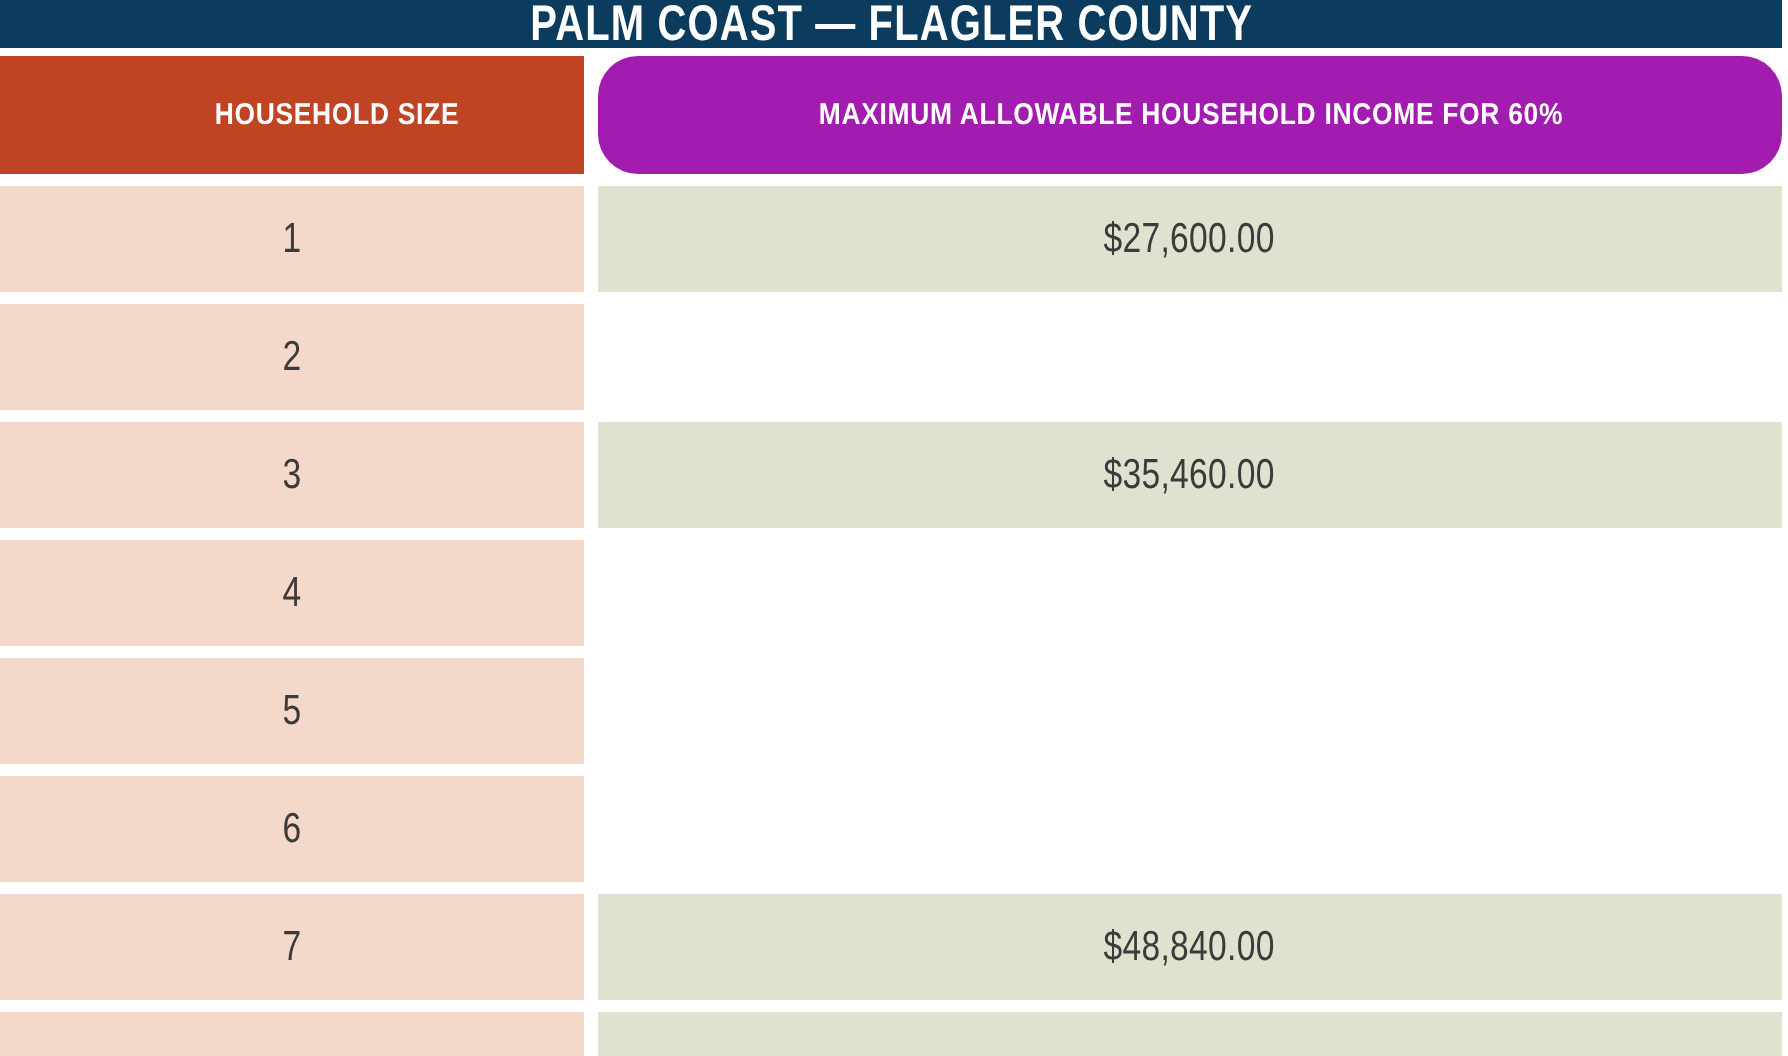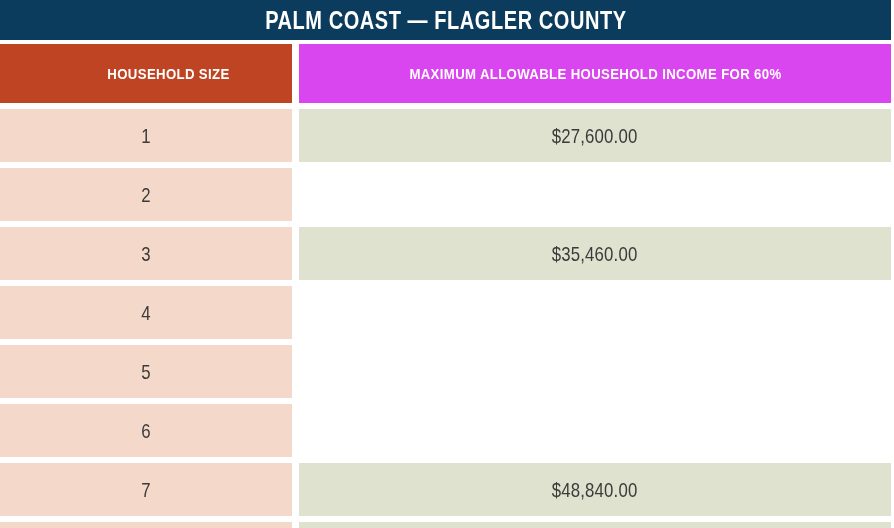--- a/index.html
+++ b/index.html
@@ -17,21 +17,21 @@
   #table-wrap {
     width: 894px;
     height: 528px;
     box-sizing: border-box;
     padding-right: 3px;
     background: #ffffff;
   }
 
   
   .title-bar {
-    height: 40px;
+    height: 24px;
     background: #0b3c5d;
     color: #ffffff;
     display: flex;
     align-items: center;
     justify-content: center;
     overflow: hidden;
   }
   .title-text {
     font-family: "Liberation Sans Narrow", "Liberation Sans", sans-serif;
     font-weight: bold;
@@ -60,21 +60,21 @@
   .header-row { height: 59px; }
 
   .hcell {
     display: flex;
     align-items: center;
     justify-content: center;
     overflow: hidden;
     color: #ffffff;
   }
   .hcell.left  { background: #bf4424; padding-left: 44px; }
-  .hcell.right { background: #d946ef; }
+  .hcell.right { background: #a21caf; border-radius: 20px; }
   .gap { background: #ffffff; }
 
   .hcell-text {
     font-family: "Liberation Sans Narrow", "Liberation Sans", sans-serif;
     font-weight: bold;
     font-size: 15px;
     line-height: 15px;
     letter-spacing: 0.4px;
     transform: scaleX(0.88);
     transform-origin: center center;

